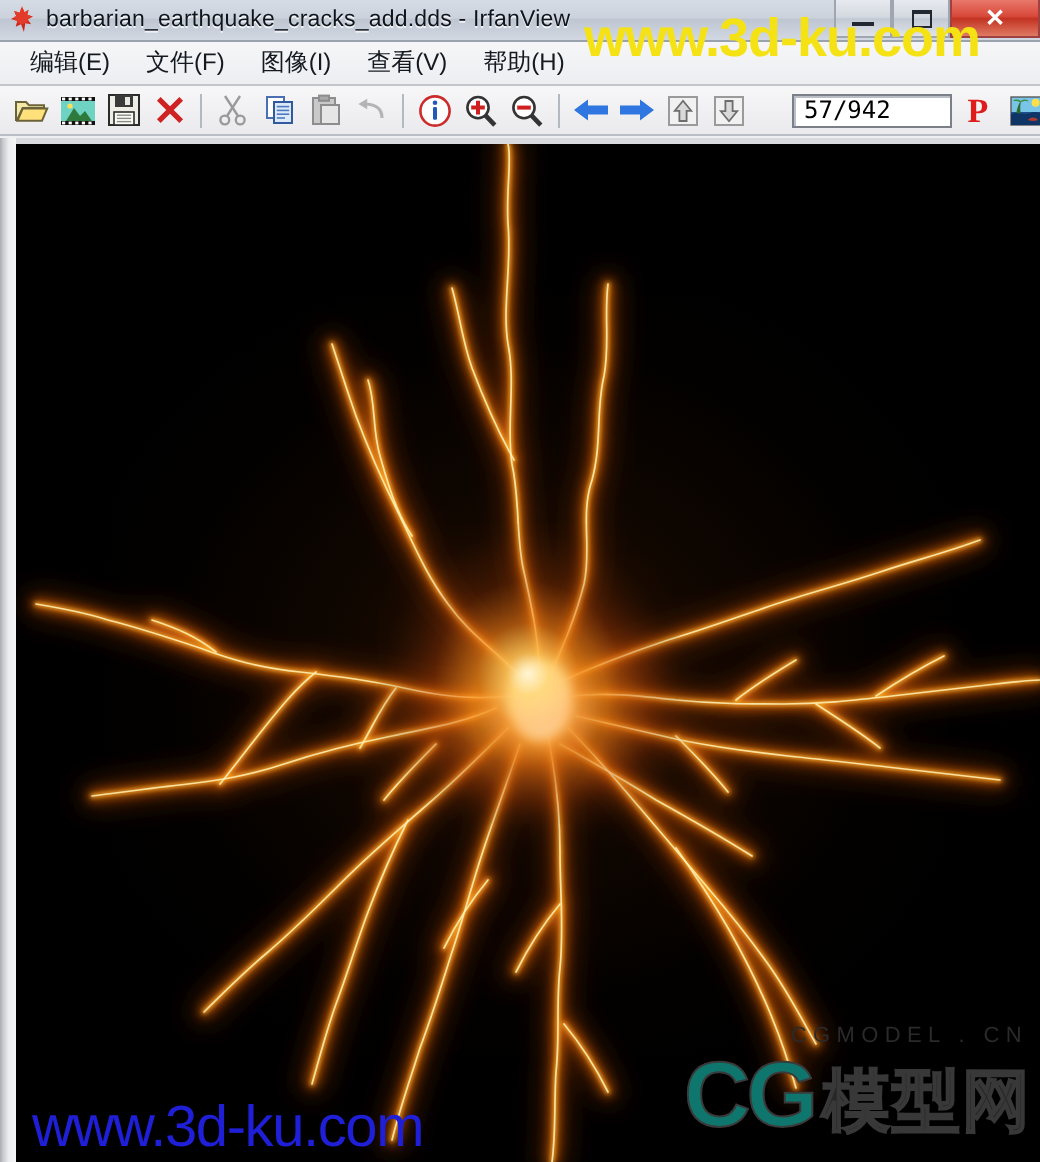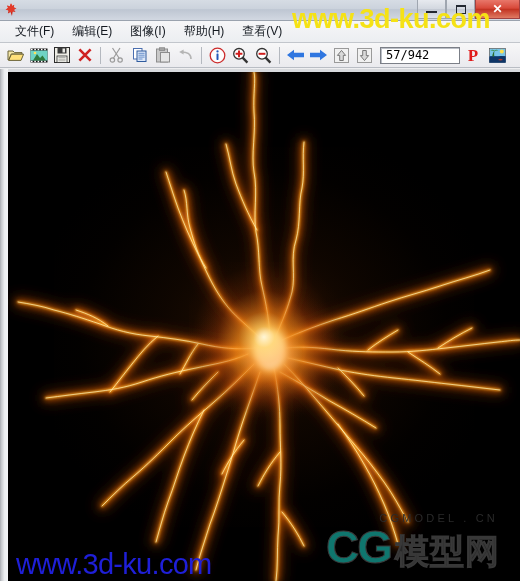--- a/index.html
+++ b/index.html
@@ -149,21 +149,21 @@
     width: 1px; height: 17px;
     background: #b4b8bf;
     margin: 0 4px;
     flex: 0 0 auto;
   }
   svg { display: block; }
 
   .counter-box {
     width: 80px;
     height: 17px;
-    margin-left: 4px;
+    margin-left: 20px;
     background: #fff;
     border: 1px solid #7b7f87;
     box-shadow: inset 1px 1px 0 #babec6;
     display: flex;
     align-items: center;
     padding-left: 5px;
     box-sizing: border-box;
     font-family: "DejaVu Sans Mono", monospace;
     font-size: 12px;
     color: #000;
@@ -258,21 +258,21 @@
     font-size: 29px;
     line-height: 1;
     color: #1f1fd8;
     letter-spacing: -0.7px;
     white-space: nowrap;
     z-index: 40;
     pointer-events: none;
   }
   .wm-cg {
     position: absolute;
-    right: 20px;
+    right: 4px;
     bottom: 14px;
     z-index: 35;
     pointer-events: none;
     text-align: right;
   }
   .wm-cg .cg-top {
     font-family: "Liberation Sans", sans-serif;
     font-size: 11px;
     letter-spacing: 3.2px;
     color: #2a2a2a;
@@ -308,38 +308,39 @@
 </head>
 <body>
 
 <div id="app">
 
   <div class="titlebar">
     <div class="app-icon">
       <div class="leafshadow"></div>
       <div class="leaf"></div>
     </div>
+    <div class="title-text">barbarian_earthquake_cracks_add.dds - IrfanView</div>
 
     <div class="win-buttons">
       <div class="win-btn">
         <span class="glyph-min"></span>
       </div>
       <div class="win-btn">
         <span class="glyph-max"></span>
       </div>
       <div class="win-btn close">✕</div>
     </div>
   </div>
 
   <div class="menubar">
+    <div class="menu-item">编辑(E)</div>
     <div class="menu-item">文件(F)</div>
-    <div class="menu-item">编辑(E)</div>
     <div class="menu-item">图像(I)</div>
+    <div class="menu-item">查看(V)</div>
     <div class="menu-item">帮助(H)</div>
-    <div class="menu-item">查看(V)</div>
   </div>
 
   <div class="toolbar">
 
     <div class="tb-btn">
       <svg width="18" height="16" viewBox="0 0 18 16">
         <path d="M1 4h5l1.5 1.6H15V7H4.3L1.6 13H1z" fill="#f5e7a8" stroke="#6b6338" stroke-width="1"></path>
         <path d="M4.4 7.2h12.2L14 13.4H1.7z" fill="#ffe07a" stroke="#6b6338" stroke-width="1"></path>
       </svg>
     </div>

